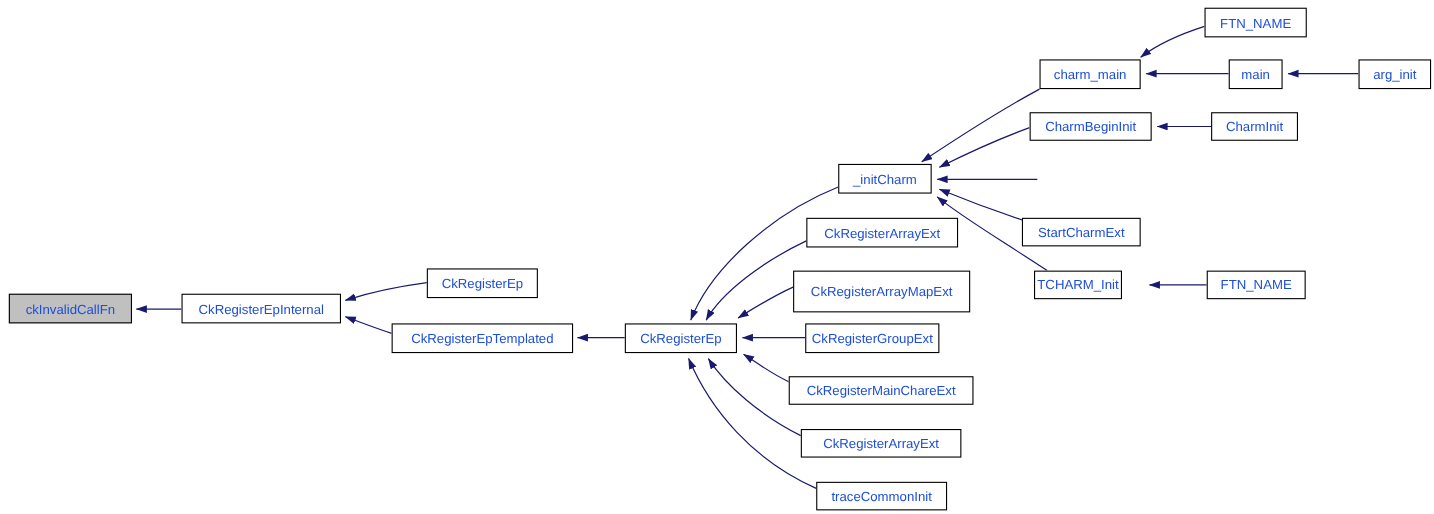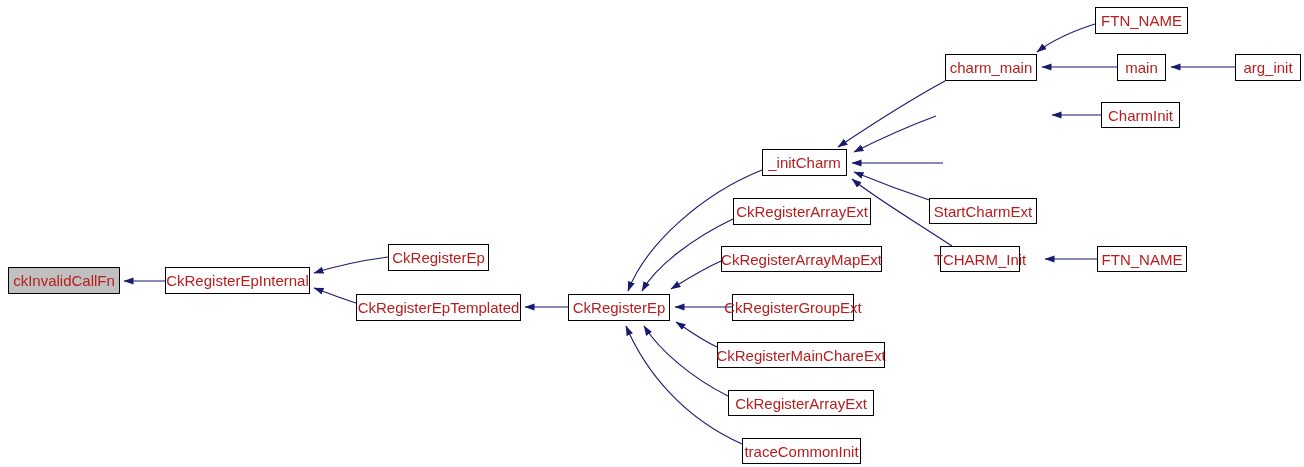--- a/index.html
+++ b/index.html
@@ -26,22 +26,22 @@
     fill: none;
     stroke: #191970;
     stroke-width: 1.1px;
   }
   .node {
     position: absolute;
     z-index: 2;
     box-sizing: border-box;
     border: 1px solid #000000;
     background: #ffffff;
-    color: #b91c1c;
-    font-size: 15px;
+    color: #1d4ed8;
+    font-size: 12px;
     line-height: 1;
     display: flex;
     align-items: center;
     justify-content: center;
     white-space: nowrap;
     cursor: pointer;
   }
   .node.highlight {
     background: #c0c0c0;
     cursor: default;
@@ -95,37 +95,40 @@
   </div>
   <div class="node" style="left:568px;top:294px;width:102px;height:27px">
     <span>CkRegisterEp</span>
   </div>
   <div class="node" style="left:762px;top:149px;width:85px;height:27px">
     <span>_initCharm</span>
   </div>
   <div class="node" style="left:733px;top:198px;width:138px;height:27px">
     <span>CkRegisterArrayExt</span>
   </div>
-  <div class="node" style="left:721px;top:246px;width:161px;height:26px">
+  <div class="node" style="left:721px;top:246px;width:161px;height:38px">
     <span>CkRegisterArrayMapExt</span>
   </div>
   <div class="node" style="left:732px;top:294px;width:122px;height:27px">
     <span>CkRegisterGroupExt</span>
   </div>
   <div class="node" style="left:717px;top:342px;width:168px;height:26px">
     <span>CkRegisterMainChareExt</span>
   </div>
   <div class="node" style="left:728px;top:390px;width:146px;height:26px">
     <span>CkRegisterArrayExt</span>
   </div>
   <div class="node" style="left:742px;top:438px;width:119px;height:26px">
     <span>traceCommonInit</span>
   </div>
   <div class="node" style="left:945px;top:54px;width:92px;height:27px">
     <span>charm_main</span>
+  </div>
+  <div class="node" style="left:936px;top:102px;width:111px;height:26px">
+    <span>CharmBeginInit</span>
   </div>
   <div class="node" style="left:929px;top:198px;width:108px;height:26px">
     <span>StartCharmExt</span>
   </div>
   <div class="node" style="left:940px;top:246px;width:80px;height:26px">
     <span>TCHARM_Init</span>
   </div>
   <div class="node" style="left:1095px;top:7px;width:93px;height:27px">
     <span>FTN_NAME</span>
   </div>

